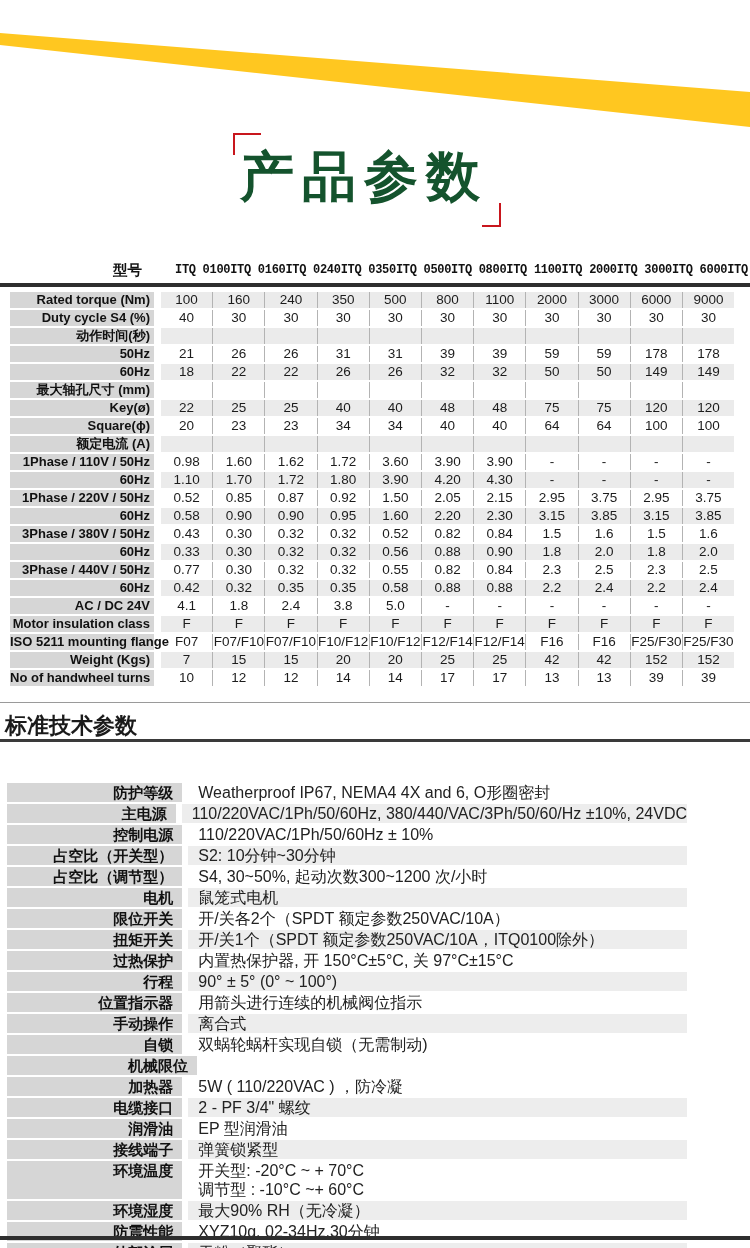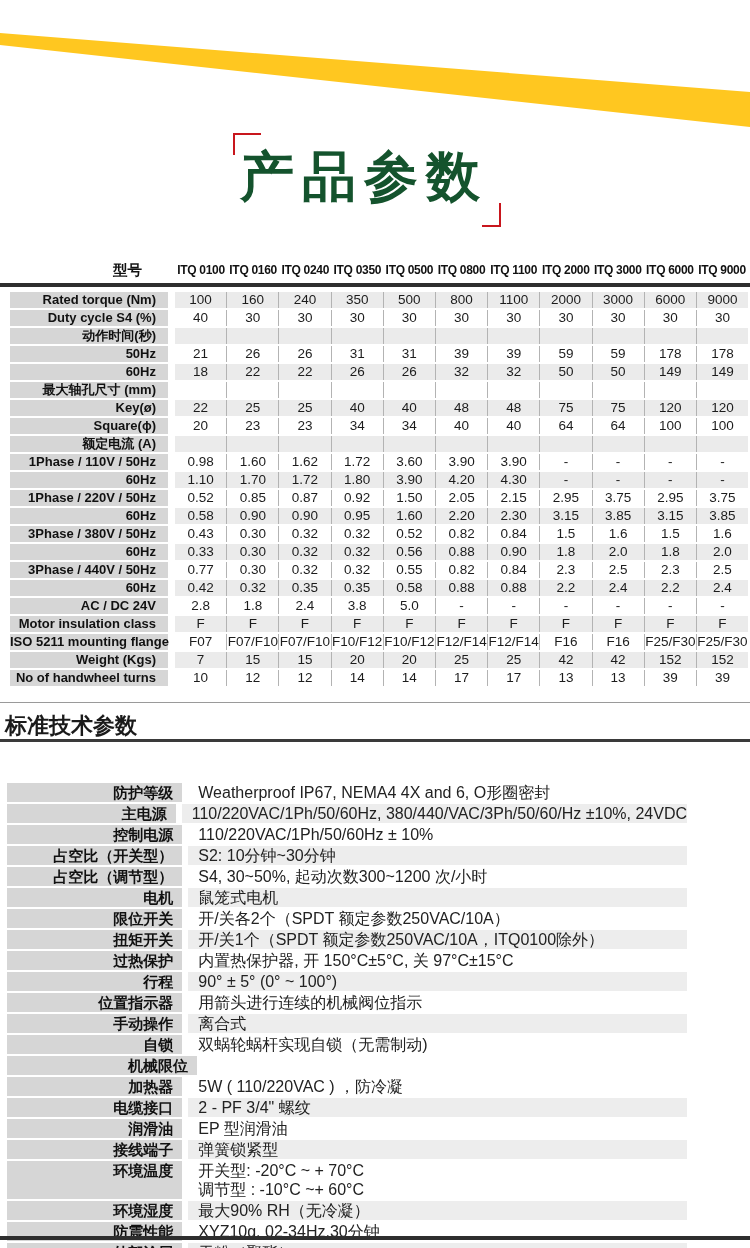--- a/index.html
+++ b/index.html
@@ -17,33 +17,33 @@
               border-right:2.5px solid #c8161d;border-bottom:2.5px solid #c8161d;}
   #page-title{position:absolute;left:7px;top:14px;font-size:54px;line-height:58px;
               font-weight:bold;color:#14532d;letter-spacing:8px;white-space:nowrap;}
 
   
   #model-header{position:absolute;left:0;top:260px;width:750px;height:20px;}
   #corner-label{position:absolute;left:10px;top:0;width:158px;height:20px;line-height:20px;
                 text-align:right;padding-right:26px;box-sizing:border-box;
                 font-weight:bold;font-size:14.5px;color:#111;}
   #model-cells{position:absolute;left:175px;top:0;width:573px;height:20px;display:flex;}
-  .mcell{flex:1;text-align:center;font-size:12px;font-weight:bold;color:#111;
-         line-height:20px;white-space:nowrap;letter-spacing:-0.3px;}
+  .mcell{flex:1;text-align:right;font-size:12px;font-weight:bold;color:#111;
+         line-height:20px;white-space:nowrap;letter-spacing:-0.3px;font-family:Liberation Mono, monospace;}
 
   .rule-thick{position:absolute;left:0;width:750px;background:#2e2e2e;}
   #rule-top{top:283px;height:4px;}
   #rule-bottom{top:1236px;height:4px;}
   #rule-mid{position:absolute;left:0;top:702px;width:750px;height:1px;background:#9a9a9a;}
   #rule-tech{position:absolute;left:0;top:739px;width:750px;height:3px;background:#3a3a3a;}
 
   
   #spec-rows{position:absolute;left:0;top:292px;width:750px;}
   .srow{display:flex;height:16.3px;margin-bottom:1.7px;margin-left:10px;}
-  .slbl{width:158px;background:#d6d6d6;text-align:right;padding-right:12px;
+  .slbl{width:144px;background:#d6d6d6;text-align:right;padding-right:4px;
         box-sizing:border-box;font-weight:bold;font-size:13px;line-height:16.3px;
         color:#111;white-space:nowrap;}
   .svals{display:flex;width:573px;margin-left:7px;}
   .scell{flex:1;text-align:center;font-size:13.5px;line-height:16.3px;color:#1c1c1c;
          box-sizing:border-box;}
   .scell:not(:last-child){border-right:1px solid #b3b3b3;}
   .srow.odd .scell{background:#ebebeb;}
 
   
   #tech-title{position:absolute;left:5px;top:711px;font-size:22px;font-weight:bold;color:#1a1a1a;}
@@ -359,21 +359,21 @@
           <div class="scell">0.88</div>
           <div class="scell">2.2</div>
           <div class="scell">2.4</div>
           <div class="scell">2.2</div>
           <div class="scell">2.4</div>
         </div>
       </div>
       <div class="srow">
         <div class="slbl">AC / DC 24V</div>
         <div class="svals">
-          <div class="scell">2.8</div>
+          <div class="scell">4.1</div>
           <div class="scell">1.8</div>
           <div class="scell">2.4</div>
           <div class="scell">3.8</div>
           <div class="scell">5.0</div>
           <div class="scell">-</div>
           <div class="scell">-</div>
           <div class="scell">-</div>
           <div class="scell">-</div>
           <div class="scell">-</div>
           <div class="scell">-</div>

